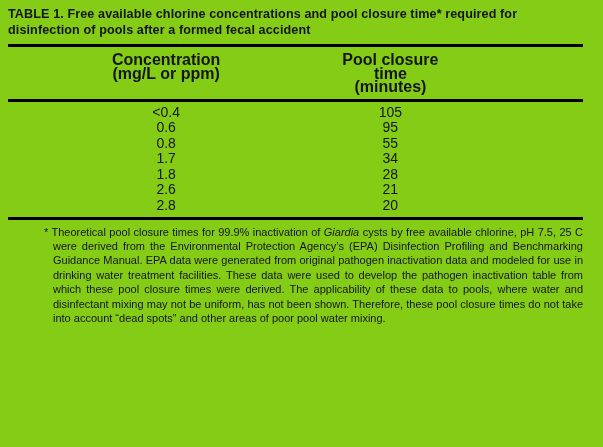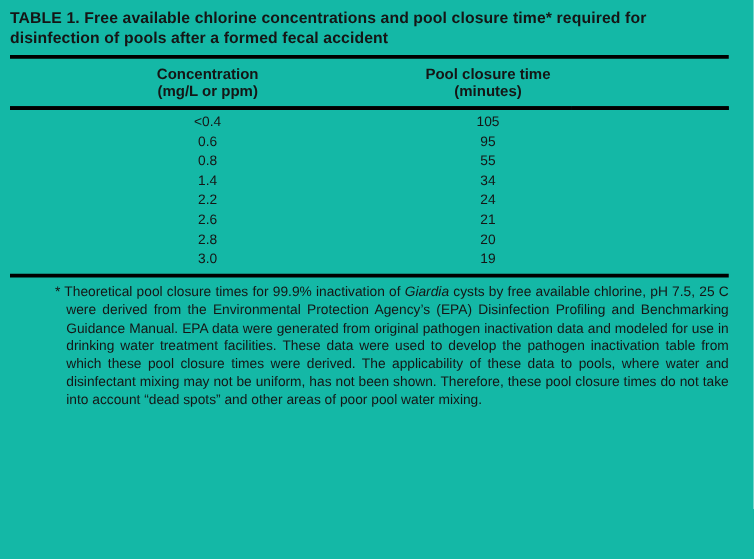--- a/index.html
+++ b/index.html
@@ -4,21 +4,21 @@
 <style>
   html, body {
     margin: 0;
     padding: 0;
     background: #ffffff;
   }
   .page {
     width: 603px;
     height: 447px;
     box-sizing: border-box;
-    background: #14b8a6;
+    background: #84cc16;
     color: #151515;
     font-family: "Liberation Sans", sans-serif;
     padding: 6px 20px 0 8px;
     overflow: hidden;
   }
   .table-title {
     font-weight: 700;
     font-size: 12.6px;
     line-height: 16px;
     letter-spacing: 0.1px;
@@ -27,29 +27,29 @@
   .rule {
     height: 3px;
     background: #000000;
   }
   table.data-table {
     width: 100%;
     border-collapse: collapse;
     table-layout: fixed;
   }
   table.data-table thead th {
-    font-size: 12px;
+    font-size: 16px;
     font-weight: 700;
     line-height: 13.5px;
     vertical-align: top;
     padding: 6px 0 5px 0;
     border-bottom: 3px solid #000000;
   }
   table.data-table tbody td {
-    font-size: 11px;
+    font-size: 14px;
     font-weight: 400;
     text-align: center;
     line-height: 15.6px;
     padding: 0;
   }
   table.data-table tbody tr:first-child td {
     padding-top: 3px;
   }
   table.data-table tbody tr:last-child td {
     padding-bottom: 3px;
@@ -104,44 +104,39 @@
           <td>0.6</td>
           <td>95</td>
           <td></td>
         </tr>
         <tr>
           <td>0.8</td>
           <td>55</td>
           <td></td>
         </tr>
         <tr>
-          <td>1.4</td>
+          <td>1.7</td>
           <td>34</td>
           <td></td>
         </tr>
         <tr>
-          <td>2.2</td>
-          <td>24</td>
+          <td>1.8</td>
+          <td>28</td>
           <td></td>
         </tr>
         <tr>
           <td>2.6</td>
           <td>21</td>
           <td></td>
         </tr>
         <tr>
           <td>2.8</td>
           <td>20</td>
           <td></td>
         </tr>
-        <tr>
-          <td>3.0</td>
-          <td>19</td>
-          <td></td>
-        </tr>
       </tbody>
   </table>
 
   <div class="rule"></div>
 
   <div class="footnote"><span>* Theoretical pool closure times for 99.9% inactivation of </span><i>Giardia</i><span> cysts by free available chlorine, pH 7.5, 25 C were derived from the Environmental Protection Agency’s (EPA) Disinfection Profiling and Benchmarking Guidance Manual. EPA data were generated from original pathogen inactivation data and modeled for use in drinking water treatment facilities. These data were used to develop the pathogen inactivation table from which these pool closure times were derived. The applicability of these data to pools, where water and disinfectant mixing may not be uniform, has not been shown. Therefore, these pool closure times do not take into account “dead spots” and other areas of poor pool water mixing.</span></div>
 
 </div>
 
 </body></html>

